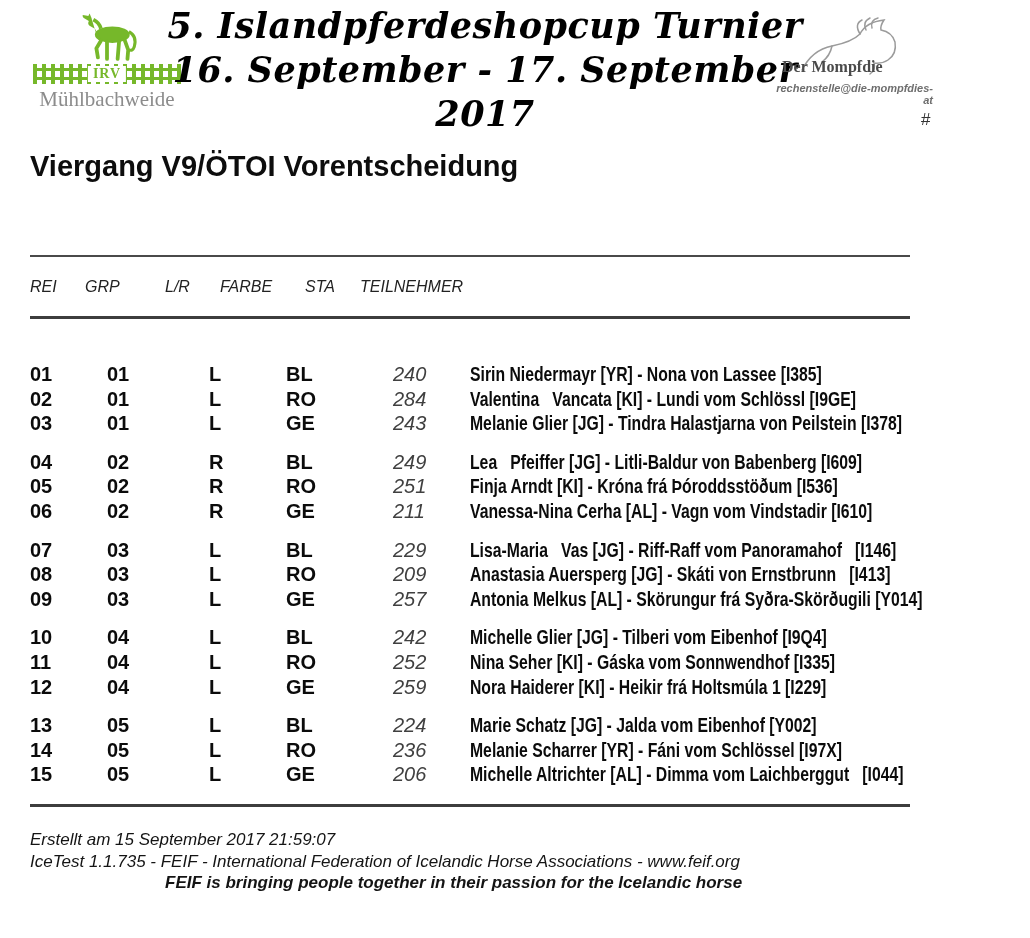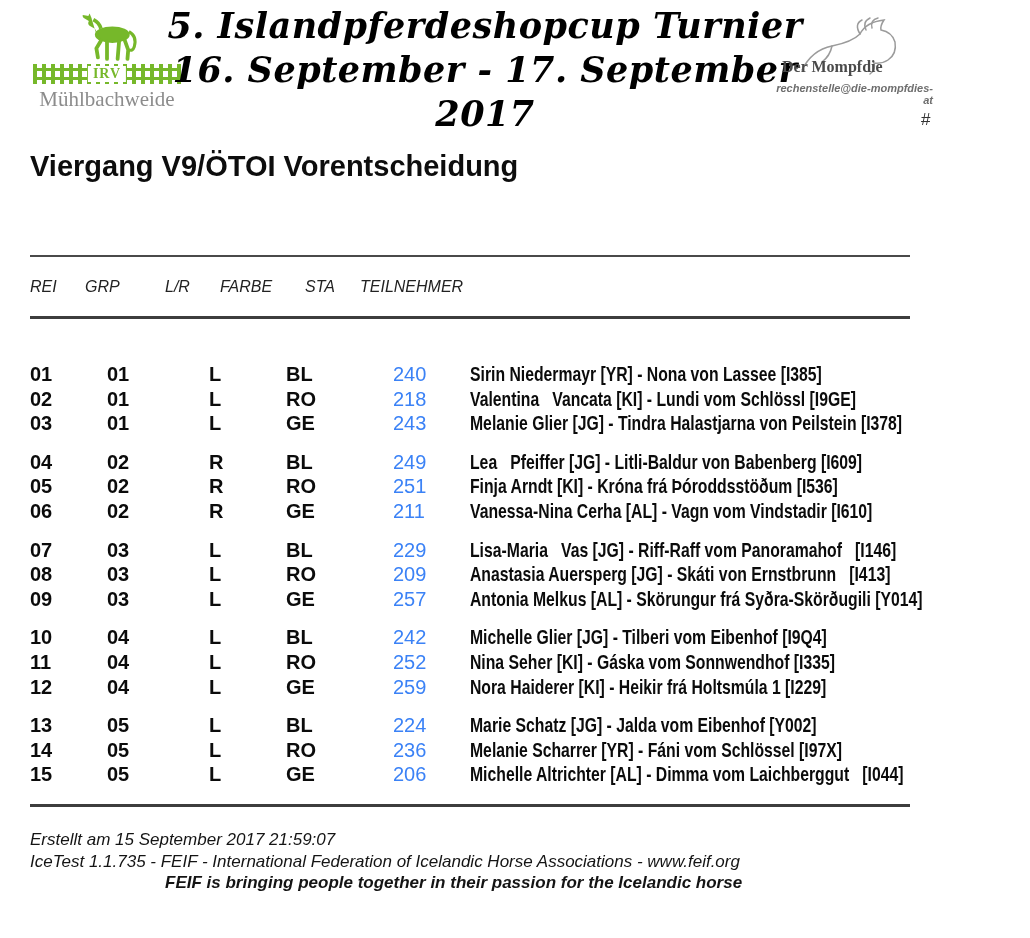--- a/index.html
+++ b/index.html
@@ -56,21 +56,21 @@
   
   .thead, .trow { display:grid; grid-template-columns:55px 80px 55px 85px 55px 1fr; }
   .thead {
     position:absolute; left:30px; top:278px; width:880px;
     font-style:italic; font-size:16px; color:#222;
   }
   .tbody { position:absolute; left:30px; top:362px; width:880px; }
   .tgroup { margin-bottom:14px; }
   .trow { line-height:24.6px; font-size:20px; font-weight:bold; color:#0b0b0b;gap:22px; }
   .cell { display:block; }
-  .c-sta { font-weight:normal; color:#3b82f6; }
+  .c-sta { font-weight:normal; color:#404040;font-style:italic; }
   .c-teilnehmer {
     white-space:pre; font-size:21px;
     transform:scaleX(0.75); transform-origin:0 50%;
   }
 
   
   .footer {
     position:absolute; left:30px; top:829px; font-style:italic;
     font-size:17px; line-height:21.5px; color:#141414;
   }
@@ -141,21 +141,21 @@
           <span class="cell c-lr">L</span>
           <span class="cell c-farbe">BL</span>
           <span class="cell c-sta">240</span>
           <span class="cell c-teilnehmer">Sirin Niedermayr [YR] - Nona von Lassee [I385]</span>
         </div>
         <div class="trow">
           <span class="cell c-rei">02</span>
           <span class="cell c-grp">01</span>
           <span class="cell c-lr">L</span>
           <span class="cell c-farbe">RO</span>
-          <span class="cell c-sta">218</span>
+          <span class="cell c-sta">284</span>
           <span class="cell c-teilnehmer">Valentina   Vancata [KI] - Lundi vom Schlössl [I9GE]</span>
         </div>
         <div class="trow">
           <span class="cell c-rei">03</span>
           <span class="cell c-grp">01</span>
           <span class="cell c-lr">L</span>
           <span class="cell c-farbe">GE</span>
           <span class="cell c-sta">243</span>
           <span class="cell c-teilnehmer">Melanie Glier [JG] - Tindra Halastjarna von Peilstein [I378]</span>
         </div>

